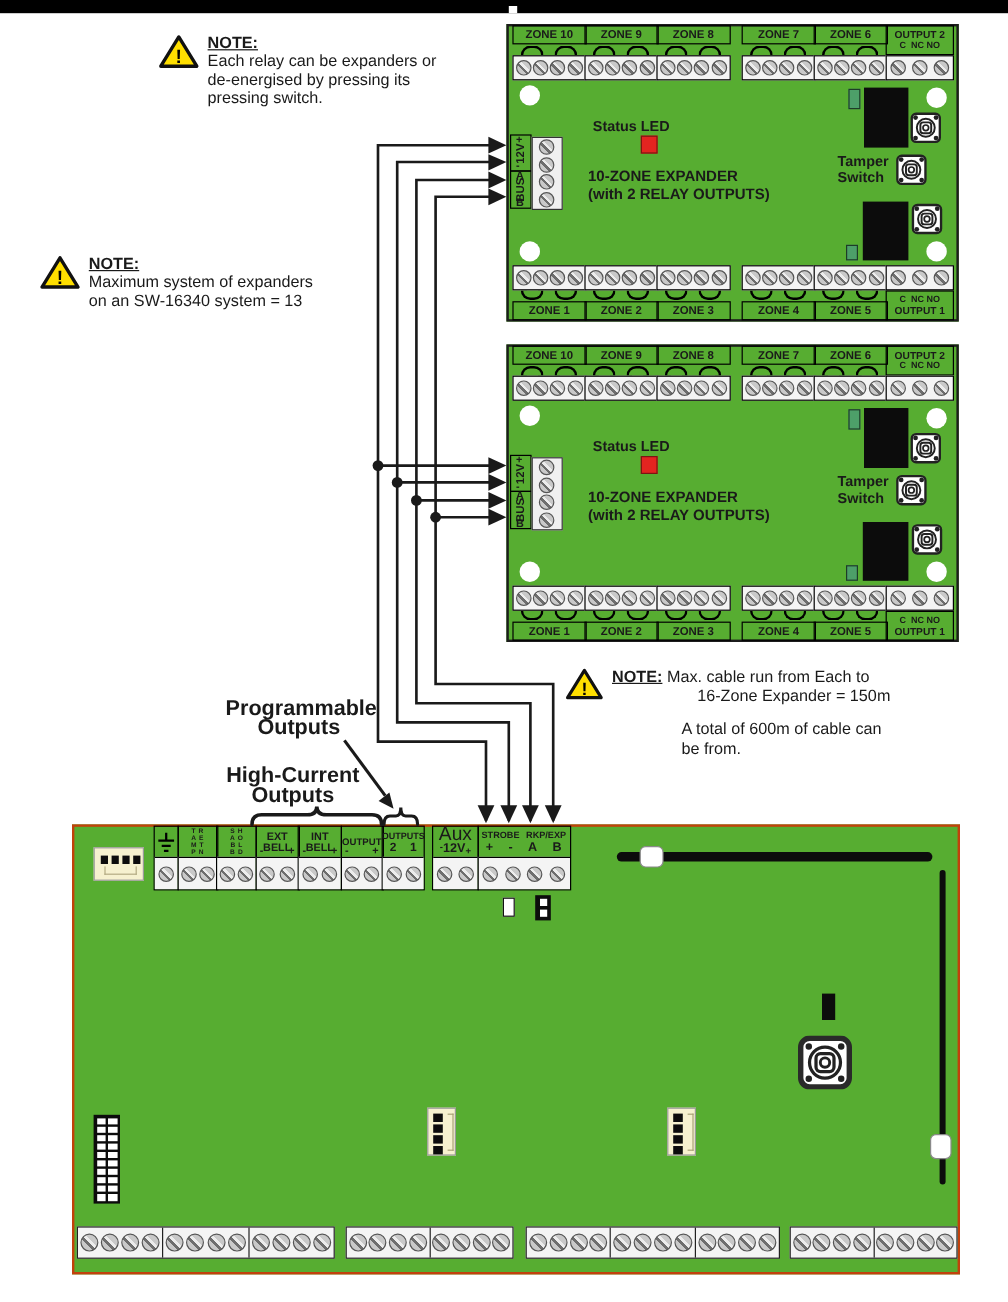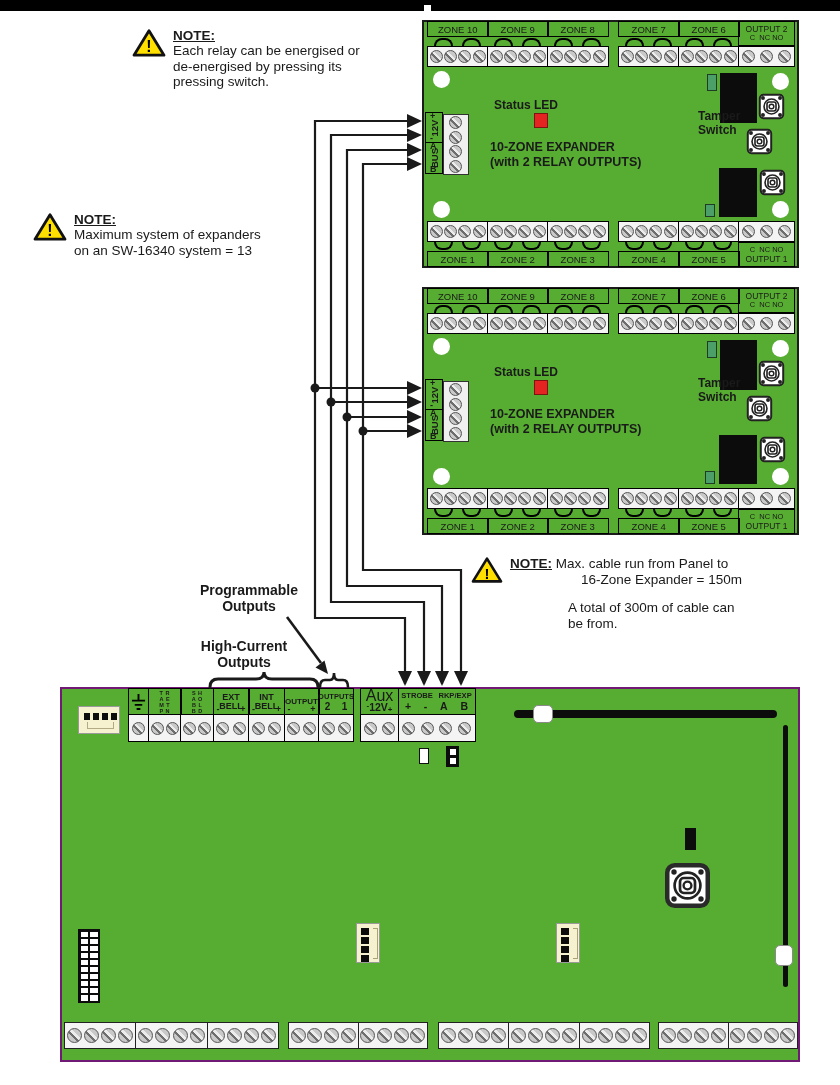--- a/index.html
+++ b/index.html
@@ -8,36 +8,36 @@
   
   .topbar{position:absolute;left:0;top:0;width:840px;height:11px;background:#000;}
   .notch{position:absolute;left:424px;top:5px;width:7px;height:6px;background:#fff;}
   
   .note{position:absolute;display:flex;align-items:flex-start;}
   .warn{width:34px;height:30px;flex:0 0 auto;}
   .ntext{margin-left:7px;}
   .ntitle{font-weight:bold;text-decoration:underline;font-size:13.5px;line-height:15px;}
   .ntitle.inline{display:inline;}
   .nline{font-size:13.5px;line-height:15.5px;white-space:pre;}
-  .callout{position:absolute;text-align:center;font-weight:bold;font-size:14px;line-height:16px;}
+  .callout{position:absolute;text-align:center;font-weight:bold;font-size:18px;line-height:16px;}
   
   .expander{position:absolute;left:422px;width:377px;height:248px;background:#57ad31;
     border:2px solid #1c1c1c;box-sizing:border-box;}
   .expander-1{top:20px;} .expander-2{top:287px;}
   .panel{position:absolute;left:60px;top:687px;width:740px;height:375px;background:#57ad31;
-    border:2px solid #701a75;box-sizing:border-box;}
+    border:2px solid #c2410c;box-sizing:border-box;}
   
   .zstrip{position:absolute;display:flex;}
   .zs-ta{left:3px;top:-1px;} .zs-tb{left:194px;top:-1px;}
   .zs-ba{left:3px;bottom:-1px;} .zs-bb{left:194px;bottom:-1px;}
   .zcol{width:61.5px;margin-left:-1.5px;box-sizing:border-box;}
   .zstrip .zcol:first-child{margin-left:0;}
   .zcol.out{width:57px;}
   .zlabel{height:16px;border:1.5px solid #000;box-sizing:border-box;display:flex;align-items:center;
-    justify-content:center;font-weight:normal;font-size:9.5px;white-space:pre;}
+    justify-content:center;font-weight:bold;font-size:9.5px;white-space:pre;}
   .zlabel.two{height:25px;flex-direction:column;line-height:8.5px;font-size:8.5px;}
   .zlabel .small{font-size:7.5px;white-space:pre;}
   .zarcs{height:9px;display:flex;justify-content:center;gap:9px;align-items:flex-end;}
   .arc{width:19px;height:8px;border:2px solid #000;border-bottom:none;border-radius:9px 9px 0 0;box-sizing:border-box;display:block;}
   .zarcs.flip{align-items:flex-start;}
   .zarcs.flip .arc{border:2px solid #000;border-top:none;border-radius:0 0 9px 9px;}
   .zscrews{height:21px;border:1.5px solid #000;box-sizing:border-box;background:#f4f4f4;
     display:flex;align-items:center;justify-content:space-around;padding:0 1px;}
   .screw{width:13px;height:13px;border-radius:50%;border:1px solid #555;box-sizing:border-box;display:block;
     background:linear-gradient(45deg,#c9c9c9 36%,#6e6e6e 36%,#6e6e6e 49%,#ececec 49%,#ececec 62%,#c9c9c9 62%);}
@@ -48,21 +48,21 @@
   .pinbox .tp{position:absolute;top:-2px;left:4px;font-size:9px;font-weight:bold;}
   .pinbox .bt{position:absolute;bottom:-1px;left:4px;font-size:9px;font-weight:bold;}
   .pwr-screws{position:absolute;left:18.5px;top:92px;width:26px;height:61px;background:#f0f0f0;
     border:1.5px solid #333;box-sizing:border-box;display:flex;flex-direction:column;align-items:center;justify-content:space-around;}
   .hole{position:absolute;width:17px;height:17px;border-radius:50%;background:#fff;}
   .statuslbl{position:absolute;left:70px;top:76px;font-weight:bold;font-size:12px;}
   .led-red{position:absolute;left:110px;top:91px;width:14px;height:15px;background:#e32420;border:1.5px solid #7c1512;box-sizing:border-box;}
   .extitle{position:absolute;left:66px;top:118px;font-weight:bold;font-size:12.5px;line-height:14.5px;}
   .relay{position:absolute;background:#0c0c0c;}
   .led-grn{position:absolute;background:#4d9f69;border:1px solid #1e3c28;box-sizing:border-box;}
-  .tampertxt{position:absolute;left:274px;top:88px;font-weight:bold;font-size:12px;line-height:13.5px;}
+  .tampertxt{position:absolute;left:274px;top:106px;font-weight:bold;font-size:12px;line-height:13.5px;}
   .tsw{position:absolute;width:27px;height:27px;}
   
   .tstrip{position:absolute;left:66px;top:-1px;display:flex;align-items:flex-start;}
   .tblock{margin-left:-1.5px;border:1.5px solid #000;box-sizing:border-box;}
   .tstrip .tblock:first-child{margin-left:0;}
   .tb-label{height:25px;position:relative;display:flex;flex-direction:column;align-items:center;justify-content:center;}
   .tb-screws{height:26px;border-top:1.5px solid #000;background:#f4f4f4;display:flex;align-items:center;justify-content:space-around;padding:0 1px;}
   .tinyrows{font-size:5.5px;font-weight:bold;line-height:6px;letter-spacing:2.5px;text-indent:2.5px;text-align:center;}
   .blabel{font-weight:bold;font-size:9px;line-height:9px;}
   .signrow .mn{position:absolute;left:3px;bottom:0;font-size:9px;font-weight:bold;}
@@ -103,21 +103,21 @@
     <div class="notch"></div>
   </div>
 
   <div class="note" style="left:132px;top:28px">
     <svg class="warn" viewBox="0 0 36 32">
       <path d="M18,3 L34,29 L2,29 Z" fill="#ffdf00" stroke="#111" stroke-width="3" stroke-linejoin="round"></path>
       <text x="18" y="26" text-anchor="middle" font-size="17" font-weight="bold">!</text>
     </svg>
     <div class="ntext">
       <div class="ntitle">NOTE:</div>
-      <div class="nline">Each relay can be energised or</div>
+      <div class="nline">Each relay can be expanders or</div>
       <div class="nline">de-energised by pressing its</div>
       <div class="nline">pressing switch.</div>
     </div>
   </div>
 
   <div class="note" style="left:33px;top:212px">
     <svg class="warn" viewBox="0 0 36 32">
       <path d="M18,3 L34,29 L2,29 Z" fill="#ffdf00" stroke="#111" stroke-width="3" stroke-linejoin="round"></path>
       <text x="18" y="26" text-anchor="middle" font-size="17" font-weight="bold">!</text>
     </svg>
@@ -127,23 +127,23 @@
       <div class="nline">on an SW-16340 system = 13</div>
     </div>
   </div>
 
   <div class="note" style="left:471px;top:556px">
     <svg class="warn" style="width:32px;height:28px" viewBox="0 0 36 32">
       <path d="M18,3 L34,29 L2,29 Z" fill="#ffdf00" stroke="#111" stroke-width="3" stroke-linejoin="round"></path>
       <text x="18" y="26" text-anchor="middle" font-size="17" font-weight="bold">!</text>
     </svg>
     <div class="ntext">
-      <div class="nline"><span class="ntitle inline">NOTE:</span><span> Max. cable run from Panel to</span></div>
+      <div class="nline"><span class="ntitle inline">NOTE:</span><span> Max. cable run from Each to</span></div>
       <div class="nline" style="padding-left:71px">16-Zone Expander = 150m</div>
-      <div class="nline" style="padding-left:58px;margin-top:13px">A total of 300m of cable can</div>
+      <div class="nline" style="padding-left:58px;margin-top:13px">A total of 600m of cable can</div>
       <div class="nline" style="padding-left:58px">be from.</div>
     </div>
   </div>
 
   <div class="callout" style="left:188px;top:582px;width:122px">
     <div>Programmable</div>
     <div>Outputs</div>
   </div>
   <div class="callout" style="left:184px;top:638px;width:120px">
     <div>High-Current</div>

